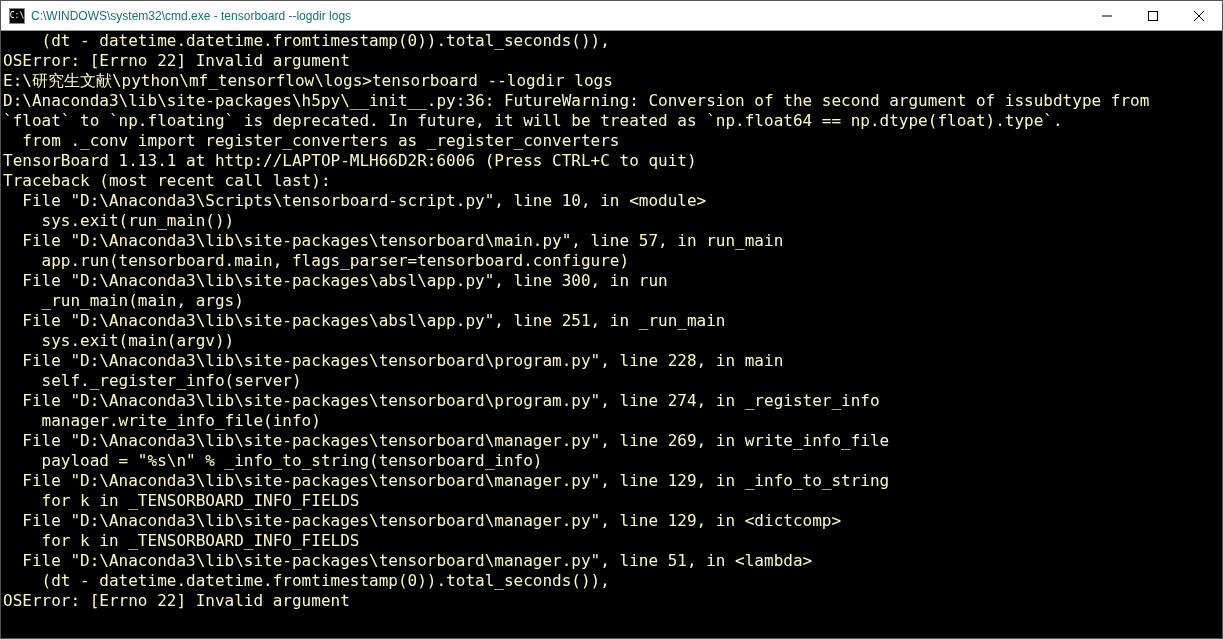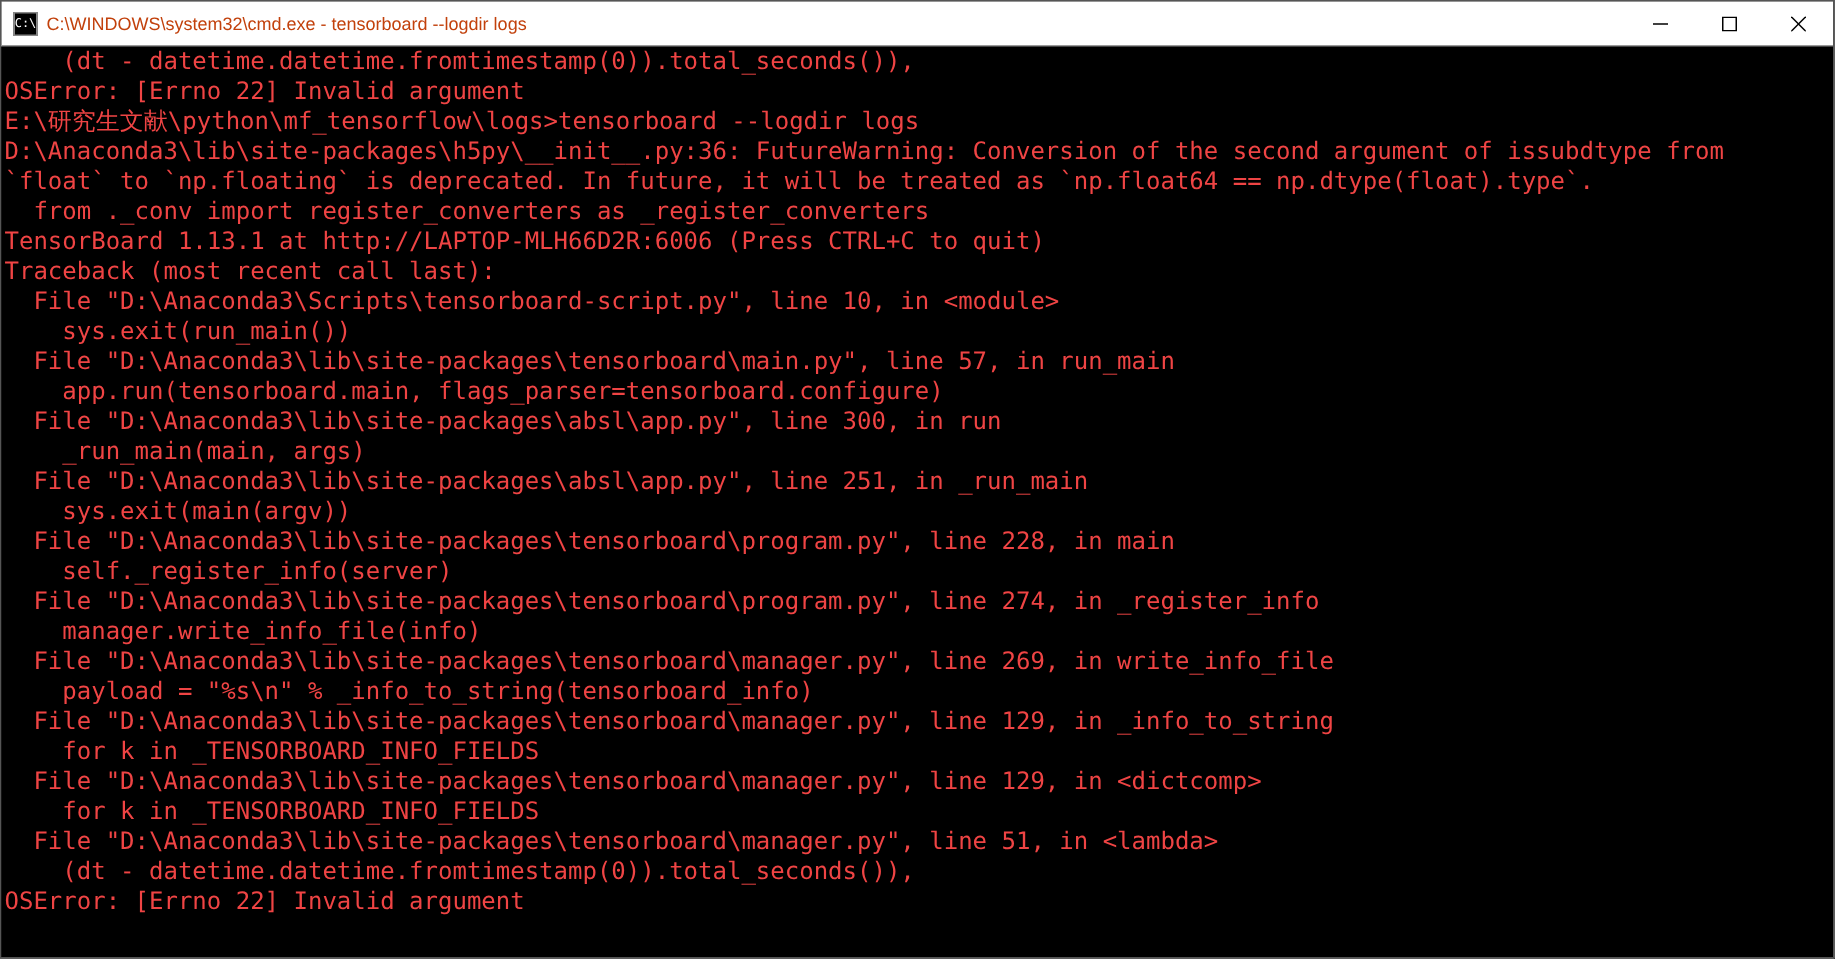--- a/index.html
+++ b/index.html
@@ -40,42 +40,42 @@
       align-items: center;
       justify-content: center;
       font-size: 8px;
       color: #fff;
       font-family: monospace;
       border: 1px solid #888;
     }
     .titlebar-title {
       flex: 1;
       font-size: 12px;
-      color: #c2410c;
+      color: #0f766e;
       white-space: nowrap;
       overflow: hidden;
     }
     .titlebar-controls {
       display: flex;
       height: 100%;
     }
     .titlebar-btn {
       width: 46px;
       height: 100%;
       display: flex;
       align-items: center;
       justify-content: center;
       font-size: 10px;
       color: #000;
       cursor: pointer;
     }
     .terminal {
       flex: 1;
       background: #000000;
-      color: #ef4444;
+      color: #fef9c3;
       font-family: "NSimSun", "SimSun", "Consolas", monospace;
       font-size: 16px;
       line-height: 20px;
       padding: 0 2px;
       white-space: pre;
       overflow: hidden;
     }
     .terminal-line {
       white-space: pre;
     }

